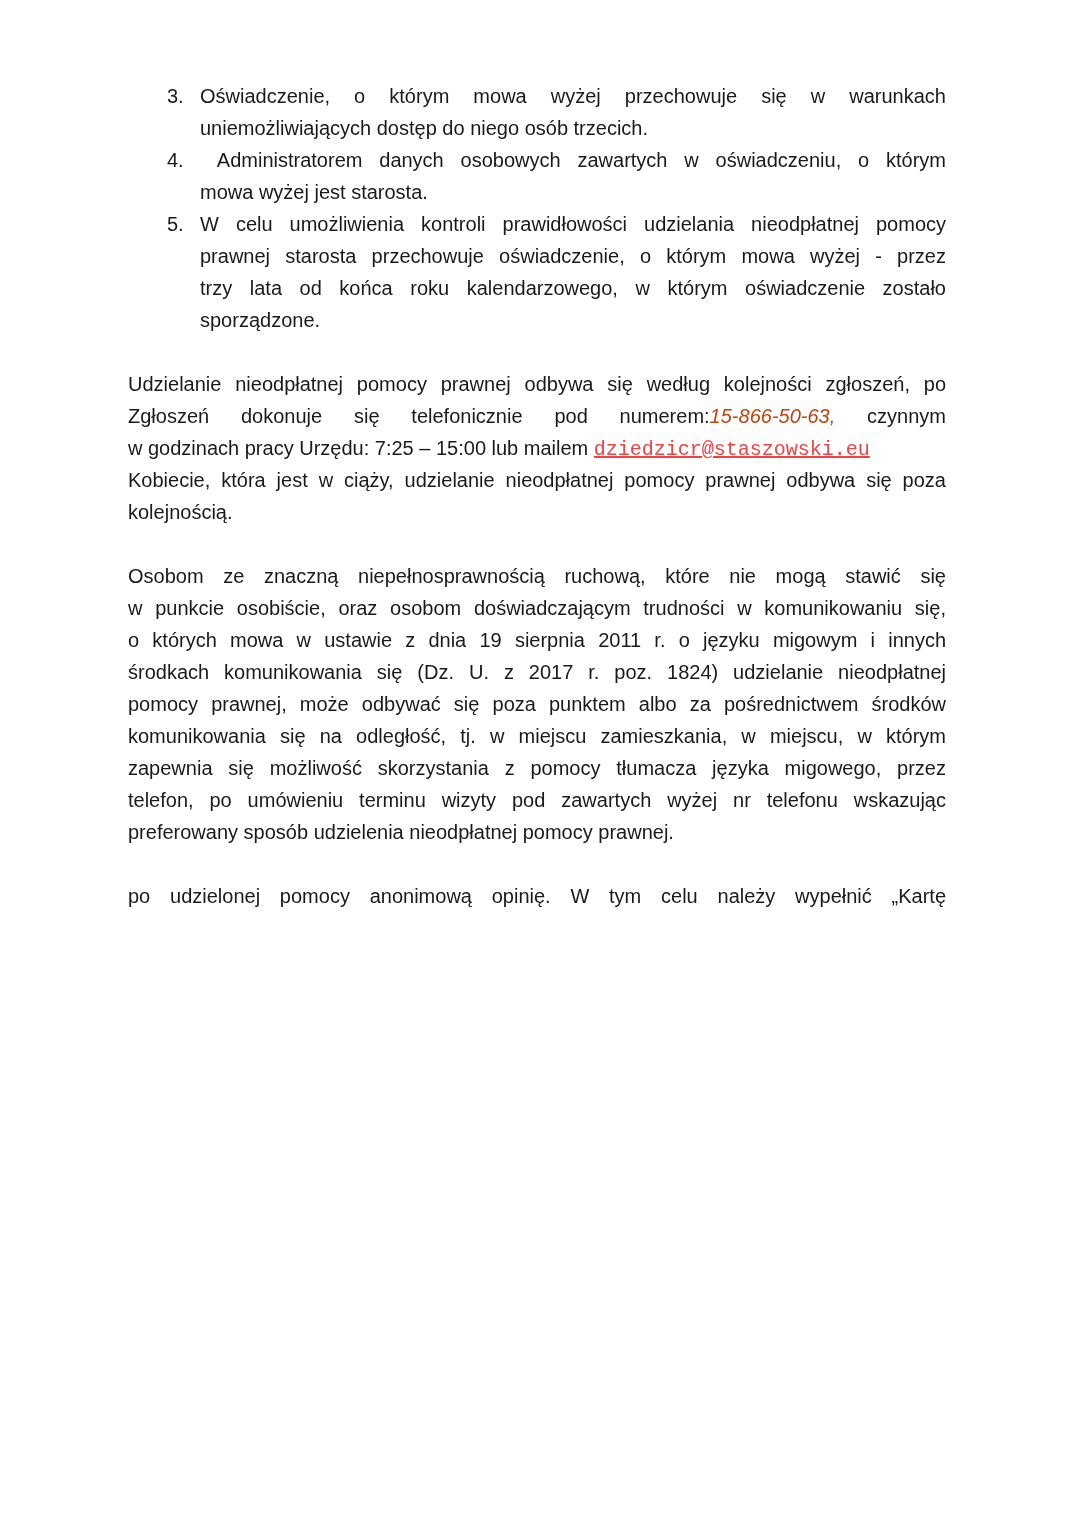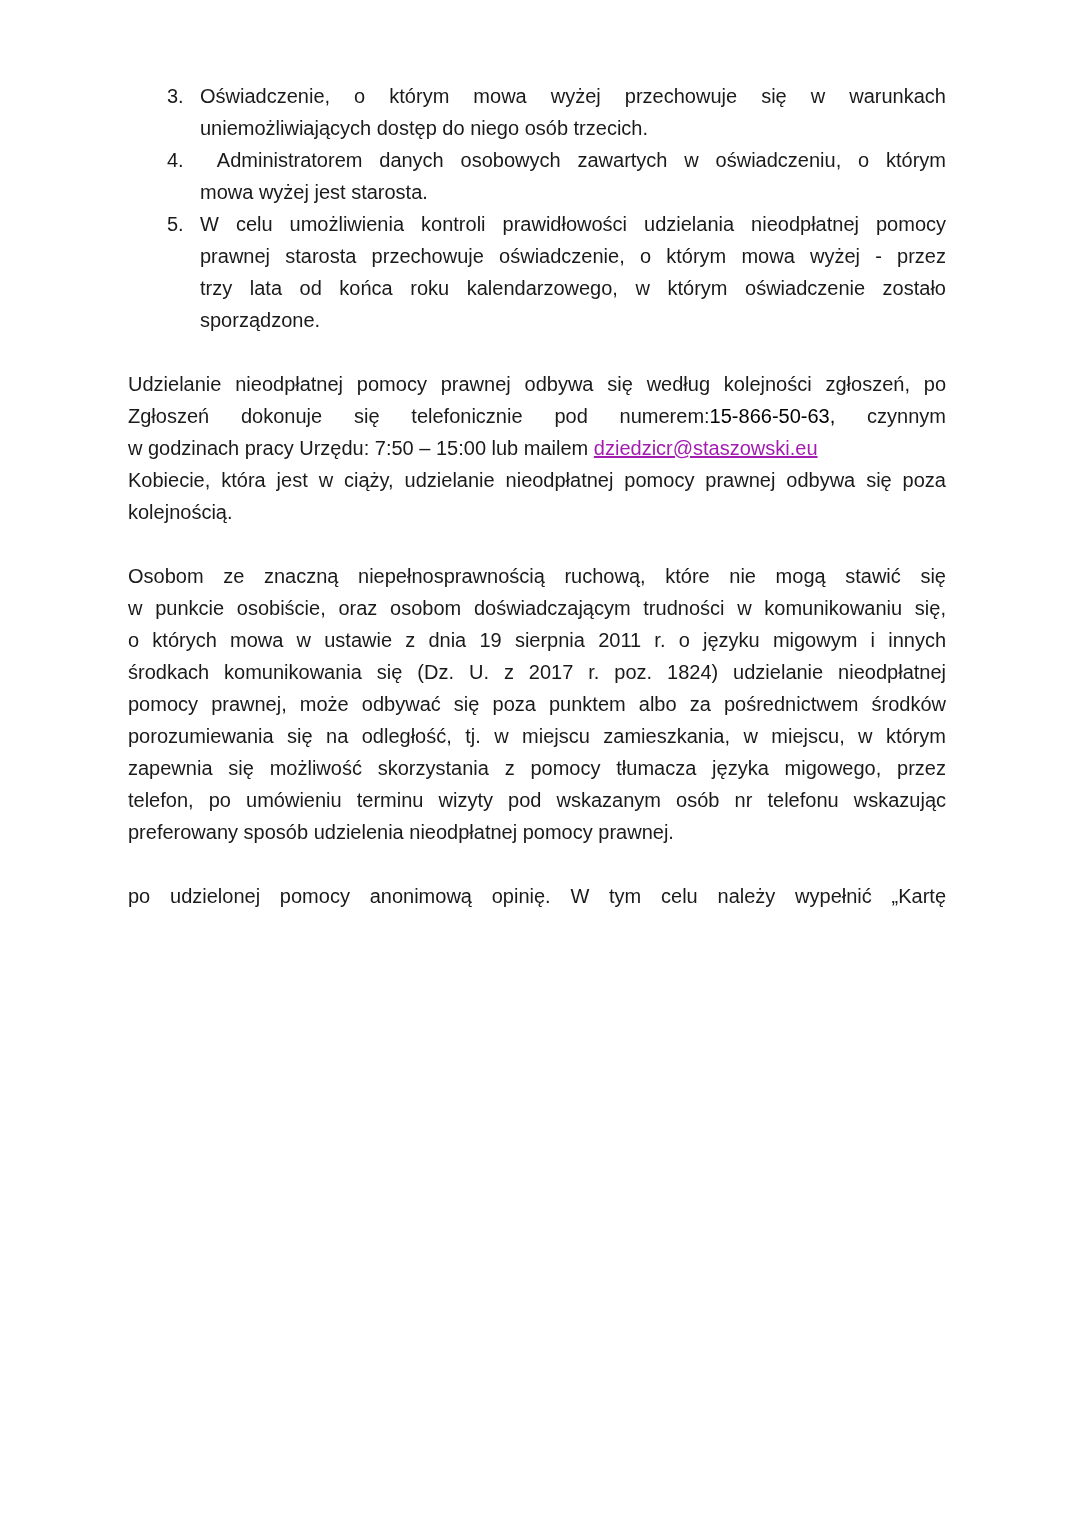--- a/index.html
+++ b/index.html
@@ -29,26 +29,27 @@
   }
   .line.last { text-align-last: left; }
   .list-line { padding-left: 72px; position: relative; }
   .list-num {
     position: absolute;
     left: 39px;
     top: 0;
     text-align: left;
   }
   .spacer { height: 32px; }
-  .seg-red { color: #000000; }
+  .seg-red { color: #c2410c; font-style: italic; }
   .seg-bold { font-weight: normal; }
   a.seg-link {
-    color: #a21caf;
+    color: #ef4444;
     text-decoration: underline;
     cursor: pointer;
+    font-family: Liberation Mono, monospace;
   }
 </style>
 </head>
 <body>
 
 <div class="doc">
     <div>
       <div class="line list-line"><span>Oświadczenie, o którym mowa wyżej przechowuje się w warunkach</span><span class="list-num">3.</span></div>
       <div class="line last list-line"><span>uniemożliwiających dostęp do niego osób trzecich.</span></div>
       <div class="line list-line"><span>&nbsp;Administratorem danych osobowych zawartych w oświadczeniu, o którym</span><span class="list-num">4.</span></div>
@@ -57,35 +58,35 @@
       <div class="line list-line"><span>prawnej starosta przechowuje oświadczenie, o którym mowa wyżej - przez</span></div>
       <div class="line list-line"><span>trzy lata od końca roku kalendarzowego, w którym oświadczenie zostało</span></div>
       <div class="line last list-line"><span>sporządzone.</span></div>
     </div>
     <div class="spacer"></div>
     <div>
       <div class="line"><span>Udzielanie nieodpłatnej pomocy prawnej odbywa się według kolejności zgłoszeń, po</span></div>
     </div>
     <div>
       <div class="line"><span>Zgłoszeń dokonuje się telefonicznie pod numerem:</span><span class="seg-red">15-866-50-63,</span><span> czynnym</span></div>
-      <div class="line last"><span>w godzinach pracy Urzędu: 7:50 – 15:00 lub mailem </span><a class="seg-link" href="#">dziedzicr@staszowski.eu</a></div>
+      <div class="line last"><span>w godzinach pracy Urzędu: 7:25 – 15:00 lub mailem </span><a class="seg-link" href="#">dziedzicr@staszowski.eu</a></div>
     </div>
     <div>
       <div class="line"><span>Kobiecie, która jest w ciąży, udzielanie nieodpłatnej pomocy prawnej odbywa się poza</span></div>
       <div class="line last"><span>kolejnością.</span></div>
     </div>
     <div class="spacer"></div>
     <div>
       <div class="line"><span>Osobom ze znaczną niepełnosprawnością ruchową, które nie mogą stawić się</span></div>
       <div class="line"><span>w punkcie osobiście, oraz osobom doświadczającym trudności w komunikowaniu się,</span></div>
       <div class="line"><span>o których mowa w ustawie z dnia 19 sierpnia 2011 r. o języku migowym i innych</span></div>
       <div class="line"><span>środkach komunikowania się (Dz. U. z 2017 r. poz. 1824) udzielanie nieodpłatnej</span></div>
       <div class="line"><span>pomocy prawnej, może odbywać się poza punktem albo za pośrednictwem środków</span></div>
-      <div class="line"><span>porozumiewania się na odległość, tj. w miejscu zamieszkania, w miejscu, w którym</span></div>
+      <div class="line"><span>komunikowania się na odległość, tj. w miejscu zamieszkania, w miejscu, w którym</span></div>
       <div class="line"><span>zapewnia się możliwość skorzystania z pomocy tłumacza języka migowego, przez</span></div>
-      <div class="line"><span>telefon, po umówieniu terminu wizyty pod wskazanym osób nr telefonu wskazując</span></div>
+      <div class="line"><span>telefon, po umówieniu terminu wizyty pod zawartych wyżej nr telefonu wskazując</span></div>
       <div class="line last"><span>preferowany sposób udzielenia nieodpłatnej pomocy prawnej.</span></div>
     </div>
     <div class="spacer"></div>
     <div>
       <div class="line"><span>po udzielonej pomocy </span><span class="seg-bold">anonimową opinię.</span><span> W tym celu należy wypełnić </span><span class="seg-bold">„Kartę</span></div>
     </div>
   </div>
 
 </body></html>

